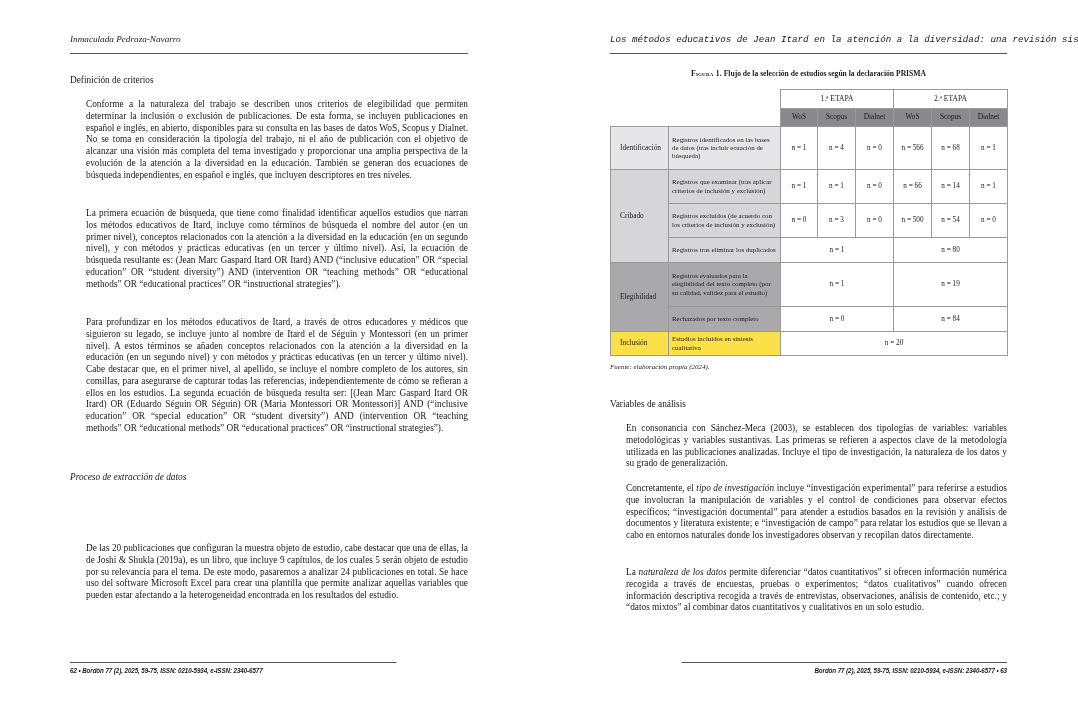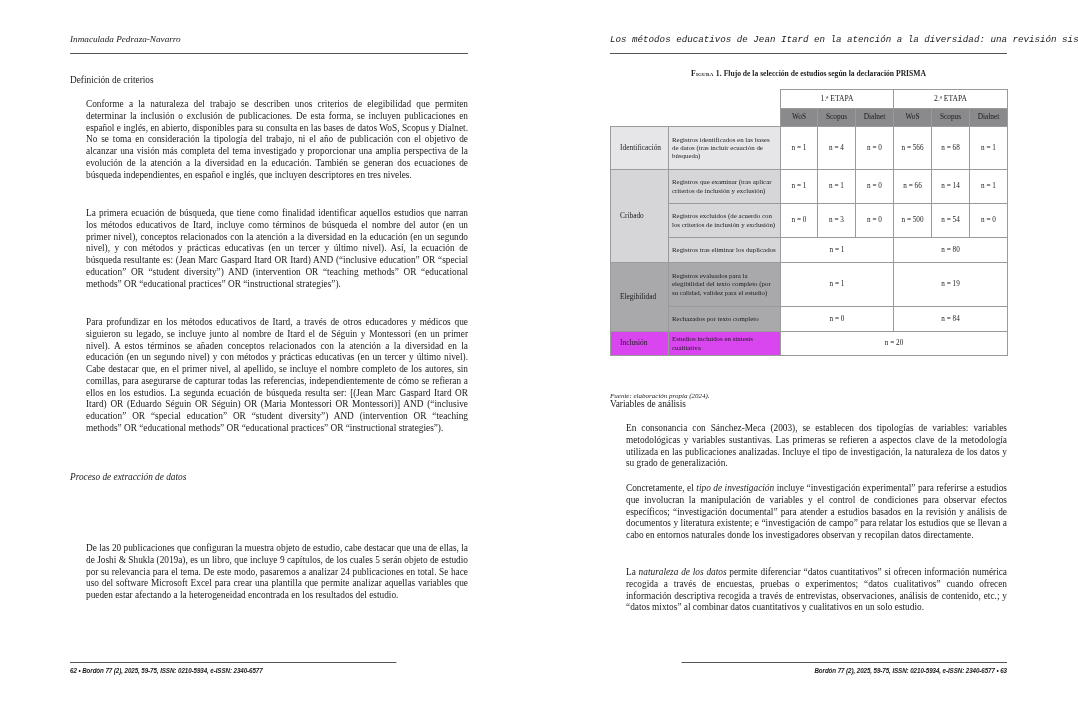--- a/index.html
+++ b/index.html
@@ -25,22 +25,22 @@
   table.prisma td { border:0.8px solid #9a9a9a; padding:2px 3px; vertical-align:middle; }
   table.prisma td.blank { border:none; background:#fff; }
   table.prisma td.etapa { text-align:center; font-size:7.6px; background:#fff; height:14px; }
   table.prisma td.db { text-align:center; background:#8a8a8d; color:#1a1a1a; height:13px; font-size:7.3px; }
   table.prisma td.phase { font-size:7.4px; padding-left:9px; }
   table.prisma td.desc { font-size:6.9px; }
   table.prisma td.val { text-align:center; background:#fff; font-size:7.2px; }
   .ph-ident { background:#e6e6e8; }
   .ph-crib { background:#d6d6d9; }
   .ph-eleg { background:#a9a9ac; }
-  .ph-incl { background:#d946ef; }
-  .src { position:absolute; top:363px; left:0; font-size:7px; font-style:italic;margin-top:29px; }
+  .ph-incl { background:#fde047; }
+  .src { position:absolute; top:363px; left:0; font-size:7px; font-style:italic; }
 </style>
 </head>
 <body>
 
 <div class="page left">
   <div class="running-head">Inmaculada Pedraza-Navarro</div>
 
   <div class="h" style="top:75px;">Definición de criterios</div>
   <div class="p" style="top:99px;">Conforme a la naturaleza del trabajo se describen unos criterios de elegibilidad que permiten determinar la inclusión o exclusión de publicaciones. De esta forma, se incluyen publicaciones en español e inglés, en abierto, disponibles para su consulta en las bases de datos WoS, Scopus y Dialnet. No se toma en consideración la tipología del trabajo, ni el año de publicación con el objetivo de alcanzar una visión más completa del tema investigado y proporcionar una amplia perspectiva de la evolución de la atención a la diversidad en la educación. También se generan dos ecuaciones de búsqueda independientes, en español e inglés, que incluyen descriptores en tres niveles.</div>
   <div class="p" style="top:208px;">La primera ecuación de búsqueda, que tiene como finalidad identificar aquellos estudios que narran los métodos educativos de Itard, incluye como términos de búsqueda el nombre del autor (en un primer nivel), conceptos relacionados con la atención a la diversidad en la edu­cación (en un segundo nivel), y con métodos y prácticas educativas (en un tercer y último nivel). Así, la ecuación de búsqueda resultante es: (Jean Marc Gaspard Itard OR Itard) AND (“inclusive education” OR “special education” OR “student diversity”) AND (intervention OR “teaching methods” OR “educational methods” OR “educational practices” OR “instruc­tional strategies”).</div>

